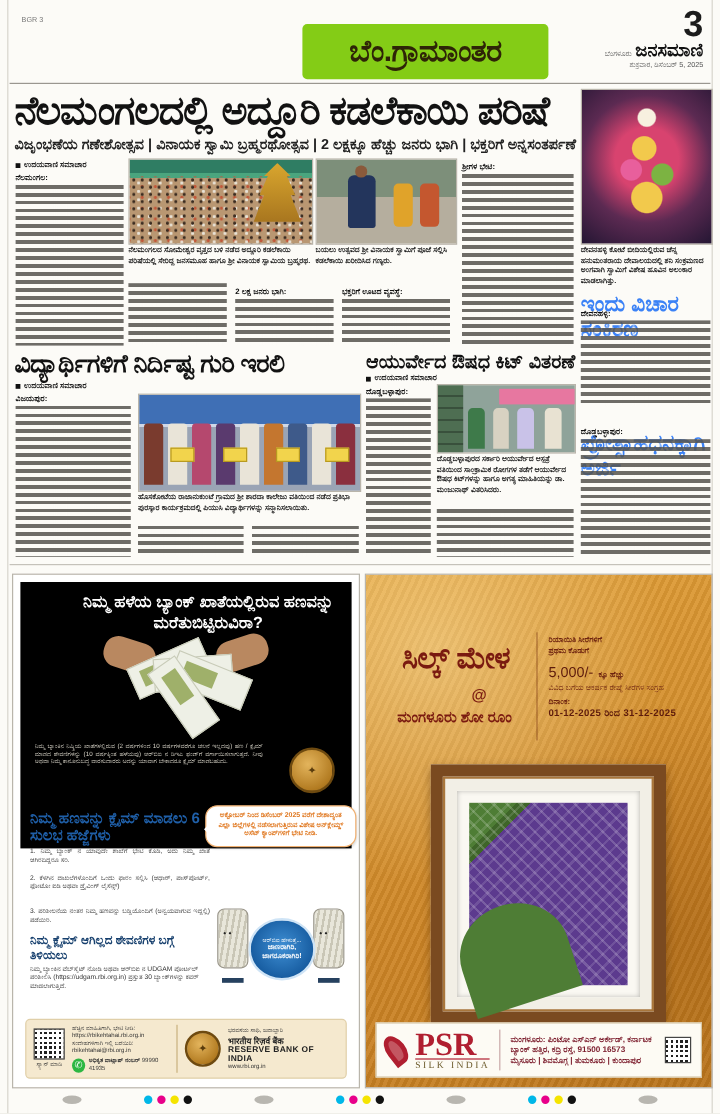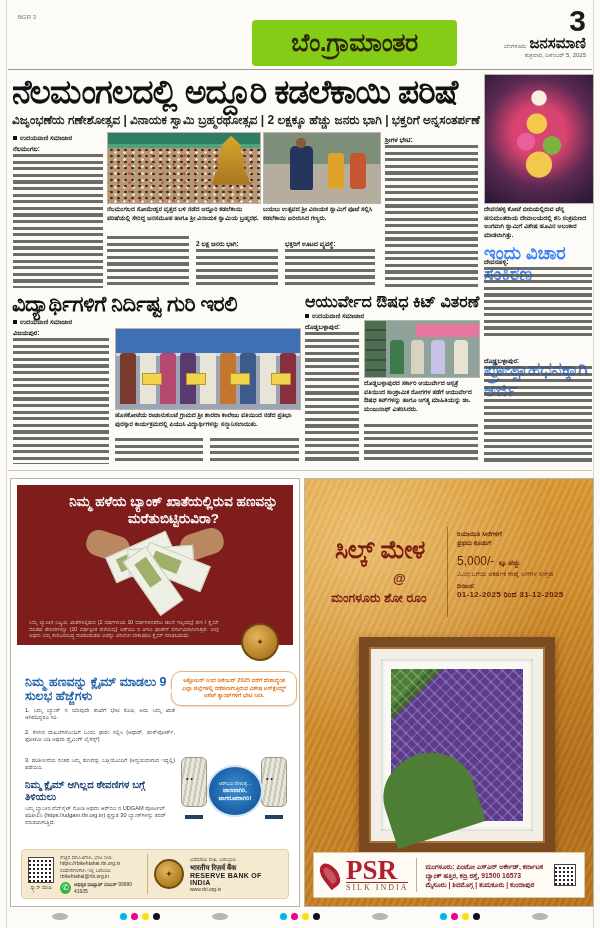--- a/index.html
+++ b/index.html
@@ -54,21 +54,21 @@
   .students{background:linear-gradient(180deg,#3f6fb5 0 30%,#cfd8e8 30% 34%,#9aa4b5 34% 100%);}
   .students .row{position:absolute;left:2%;right:2%;top:30%;height:64%;display:flex;gap:2%;}
   .students .row i{flex:1;border-radius:3px 3px 0 0;}
   .cert{position:absolute;width:10%;height:12%;background:#f2d44c;border:1px solid #b89a20;}
   .ayur{background:linear-gradient(180deg,#8fa39a 0 100%);}
   .ayur .banner{position:absolute;right:0;top:6%;width:55%;height:22%;background:#e777a0;}
   .ayur .shelf{position:absolute;left:0;top:0;width:18%;height:100%;background:repeating-linear-gradient(180deg,#4e6e52 0 8px,#39503c 8px 10px);}
   .ayur .p{position:absolute;top:34%;height:60%;width:12%;border-radius:4px 4px 0 0;}
   
   .adL{position:absolute;background:#fff;border:1px solid #b9b5ab;}
-  .blackpanel{position:absolute;left:6px;right:6px;top:6px;height:160px;background:#7f1d1d;color:#fff;padding-left:37px;}
+  .blackpanel{position:absolute;left:6px;right:6px;top:6px;height:222px;background:#000000;color:#fff;padding-left:37px;}
   .blackpanel .head{font-size:13.5px;font-weight:bold;text-align:center;line-height:17px;padding:8px 14px 2px;}
   .money{position:absolute;left:50%;top:44px;width:150px;height:72px;transform:translateX(-50%);}
   .hand{position:absolute;width:44px;height:26px;background:#b98860;border-radius:12px;}
   .note{position:absolute;width:64px;height:26px;background:#eef0e6;border:1px solid #c8cbb8;}
   .note i{position:absolute;left:8px;top:5px;width:28px;height:14px;background:#9fb06a;}
   .assure{position:absolute;left:0;right:0;top:120px;text-align:center;font-size:8.5px;font-weight:bold;color:#f3f0e8;}
   .fineprint{position:absolute;left:12px;top:134px;width:190px;font-size:5.2px;line-height:6.6px;color:#d8d4c8;text-align:justify;}
   .sealG{position:absolute;border-radius:50%;background:radial-gradient(circle at 40% 35%,#e3b45c,#b37c22 70%,#8a5c14);border:2px solid #6e4a10;display:flex;align-items:center;justify-content:center;color:#5a3c0c;font-size:9px;}
   .stepshead{font-size:12.5px;font-weight:bold;color:#1f5fa8;line-height:14px;}
   .steps{font-size:5.6px;line-height:7.4px;color:#333;text-align:justify;}
@@ -252,21 +252,21 @@
             <i></i>
           </div>
         <div class="note" style="left:40px;top:38px;transform:rotate(55deg);">
             <i></i>
           </div>
       </div>
       <div class="fineprint">ನಿಮ್ಮ ಬ್ಯಾಂಕಿನ ನಿಷ್ಕ್ರಿಯ ಖಾತೆಗಳಲ್ಲಿರುವ (2 ವರ್ಷಗಳಿಂದ 10 ವರ್ಷಗಳವರೆಗೂ ಚಲನೆ ಇಲ್ಲದವು) ಹಣ / ಕ್ಲೈಮ್ ಮಾಡದ ಠೇವಣಿಗಳನ್ನು (10 ವರ್ಷಕ್ಕಿಂತ ಹಳೆಯವು) ಆರ್‌ಬಿಐ ನ ಡಿಇಎ ಫಂಡ್‌ಗೆ ವರ್ಗಾಯಿಸಲಾಗುತ್ತದೆ. ನೀವು ಅಥವಾ ನಿಮ್ಮ ಕಾನೂನುಬದ್ಧ ವಾರಸುದಾರರು ಅದನ್ನು ಯಾವಾಗ ಬೇಕಾದರೂ ಕ್ಲೈಮ್ ಮಾಡಬಹುದು.</div>
       <div class="sealG" style="right:14px;top:138px;width:34px;height:34px;">✦</div>
     </div>
 
-    <div class="abs stepshead" style="left:14px;top:196px;width:155px;">ನಿಮ್ಮ ಹಣವನ್ನು ಕ್ಲೈಮ್ ಮಾಡಲು 9 ಸುಲಭ ಹೆಜ್ಜೆಗಳು</div>
+    <div class="abs stepshead" style="left:14px;top:196px;width:155px;">ನಿಮ್ಮ ಹಣವನ್ನು ಕ್ಲೈಮ್ ಮಾಡಲು 6 ಸುಲಭ ಹೆಜ್ಜೆಗಳು</div>
     <div class="abs steps" style="left:14px;top:228px;width:150px;">1. ನಿಮ್ಮ ಬ್ಯಾಂಕ್ ನ ಯಾವುದೇ ಶಾಖೆಗೆ ಭೇಟಿ ಕೊಡಿ, ಅದು ನಿಮ್ಮ ಖಾತೆ ಆಗಿರದಿದ್ದರೂ ಸರಿ.</div>
     <div class="abs steps" style="left:14px;top:250px;width:150px;">2. ಕೆಳಗಿನ ದಾಖಲೆಗಳೊಂದಿಗೆ ಒಂದು ಫಾರಂ ಸಲ್ಲಿಸಿ (ಆಧಾರ್, ಪಾಸ್‌ಪೋರ್ಟ್, ಫೋಟೋ ಐಡಿ ಅಥವಾ ಡ್ರೈವಿಂಗ್ ಲೈಸೆನ್ಸ್)</div>
     <div class="abs steps" style="left:14px;top:278px;width:150px;">3. ಪರಿಶೀಲನೆಯ ನಂತರ ನಿಮ್ಮ ಹಣವನ್ನು ಬಡ್ಡಿಯೊಂದಿಗೆ (ಅನ್ವಯವಾಗುವ ಇದ್ದಲ್ಲಿ) ಪಡೆಯಿರಿ.</div>
 
     <div class="bubble" style="left:160px;top:192px;width:112px;">ಅಕ್ಟೋಬರ್ ನಿಂದ ಡಿಸೆಂಬರ್ 2025 ವರೆಗೆ ದೇಶಾದ್ಯಂತ ಎಲ್ಲಾ ಜಿಲ್ಲೆಗಳಲ್ಲಿ ನಡೆಸಲಾಗುತ್ತಿರುವ ವಿಶೇಷ ಅನ್‌ಕ್ಲೇಮ್ಡ್ ಅಸೆಟ್ ಕ್ಯಾಂಪ್‌ಗಳಿಗೆ ಭೇಟಿ ನೀಡಿ.</div>
 
     <div class="mascot" style="left:166px;top:278px;">
       <div class="bodyroll"></div>
         <div class="face"></div>
         <div class="legs"></div>

